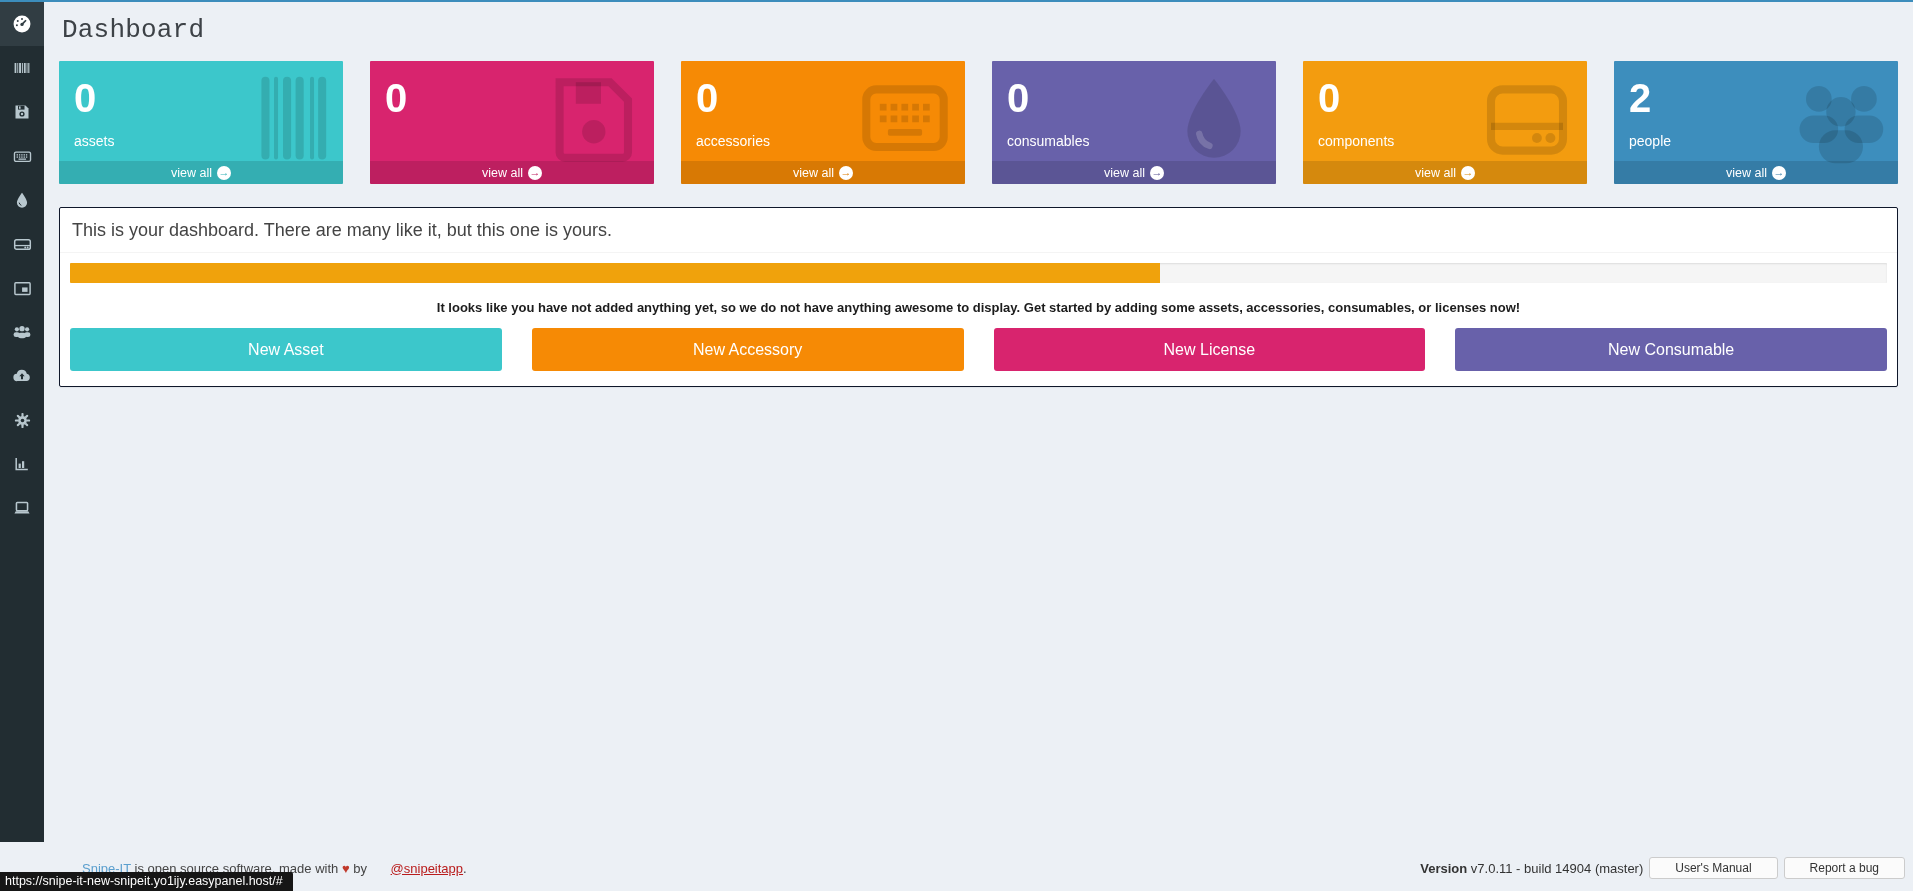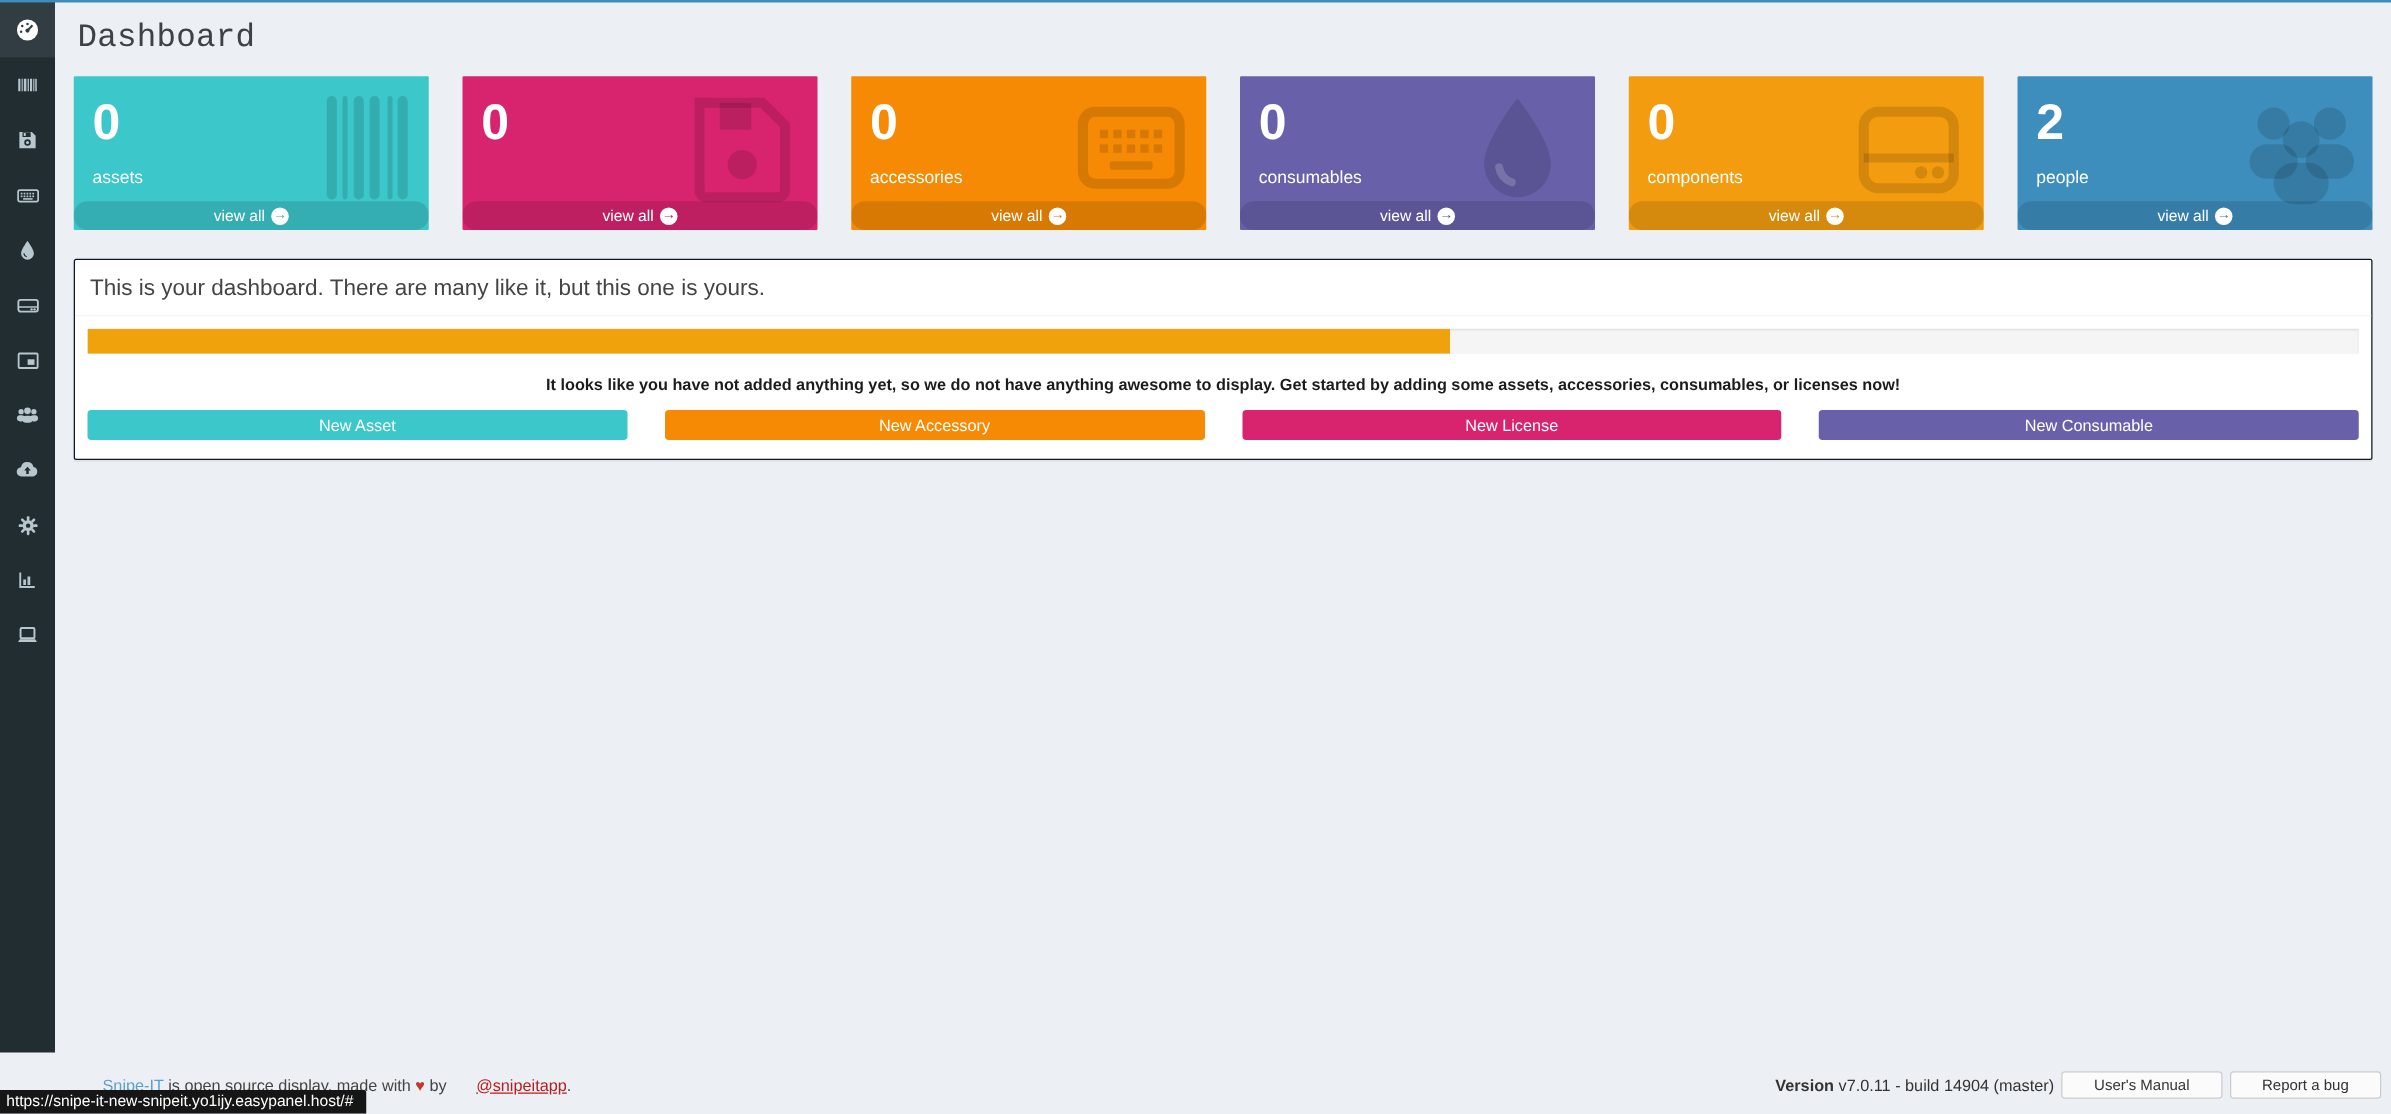--- a/index.html
+++ b/index.html
@@ -26,33 +26,33 @@
 
   
   .cards{display:grid;grid-template-columns:repeat(6,1fr);gap:27px;margin:16px 15px 0;}
   .card{position:relative;height:123px;color:#fff;overflow:hidden;border-radius:1px;}
   .card-count{font-size:40px;font-weight:700;line-height:1;padding:17px 0 0 15px;}
   .card-label{font-size:14px;padding:15px 0 0 15px;}
   .card-icon{position:absolute;top:14px;right:12px;width:96px;height:90px;}
   .card-icon .fill{fill:rgba(0,0,0,0.13);}
   .card-icon .stroke{stroke:rgba(0,0,0,0.13);fill:none;}
   .card-footer{position:absolute;left:0;right:0;bottom:0;height:23px;background:rgba(0,0,0,0.12);
-    display:flex;align-items:center;justify-content:center;gap:5px;font-size:12.5px;cursor:pointer;border-radius:11px;}
+    display:flex;align-items:center;justify-content:center;gap:5px;font-size:12.5px;cursor:pointer;}
   .arrow-circle{width:14px;height:14px;border-radius:50%;background:#fff;display:flex;align-items:center;justify-content:center;
     font-size:11px;font-weight:700;line-height:1;}
 
   
   .panel{margin:23px 15px 0;background:#fff;border:1px solid #0f172a;border-radius:2px;box-shadow:0 1px 1px rgba(0,0,0,.05);}
   .panel-header{padding:12px 12px 11px;font-size:18px;color:#444;border-bottom:1px solid #f4f4f4;}
   .panel-body{padding:10px;}
   .progress{height:20px;background:#f5f5f5;border-radius:1px;overflow:hidden;box-shadow:inset 0 1px 2px rgba(0,0,0,.1);}
   .progress-fill{height:100%;}
   .panel-message{text-align:center;font-weight:700;font-size:13px;color:#1c1c1c;margin:17px 0 13px;}
   .action-buttons{display:grid;grid-template-columns:repeat(4,1fr);gap:30px;padding-bottom:5px;}
-  .action-btn{height:24px;border:none;border-radius:3px;color:#fff;font-size:13px;font-family:inherit;cursor:pointer;}
+  .action-btn{height:43px;border:none;border-radius:3px;color:#fff;font-size:16px;font-family:inherit;cursor:pointer;}
 
   
   .footer{position:absolute;left:62px;right:8px;bottom:12px;display:flex;justify-content:space-between;align-items:center;
     font-size:13px;color:#444;z-index:5;}
   .footer-left a{text-decoration:underline;cursor:pointer;margin-left:20px;}
   .footer-left .heart{font-size:13px;}
   .footer-right{display:flex;align-items:center;gap:6px;color:#333;}
   .version-label{font-weight:700;margin-left:40px;}
   .mini-btn{border:1px solid #ccc;background:#fbfbfb;border-radius:3px;font-size:12px;padding:3px 25px;color:#333;
     font-family:inherit;cursor:pointer;}
@@ -334,21 +334,21 @@
         <button class="action-btn" style="background-color: rgb(246, 138, 5);">New Accessory</button>
         <button class="action-btn" style="background-color: rgb(216, 36, 110);">New License</button>
         <button class="action-btn" style="background-color: rgb(104, 97, 170);">New Consumable</button>
       </div>
     </div>
   </section>
 </main>
 
 <footer class="footer">
   <div class="footer-left">
-    <a style="color: rgb(91, 159, 206);">Snipe-IT</a><span> is open source display, made with </span><span class="heart" style="color: rgb(192, 57, 43);">♥</span><span> by </span><a style="color: #b91c1c;">@snipeitapp</a><span>.</span>
+    <a style="color: rgb(91, 159, 206);">Snipe-IT</a><span> is open source software, made with </span><span class="heart" style="color: rgb(192, 57, 43);">♥</span><span> by </span><a style="color: #b91c1c;">@snipeitapp</a><span>.</span>
   </div>
   <div class="footer-right">
     <span><b class="version-label">Version</b><span> v7.0.11 - build 14904 (master)</span></span>
     <button class="mini-btn">User's Manual</button>
     <button class="mini-btn">Report a bug</button>
   </div>
 </footer>
 
 <div class="statusbar">https://snipe-it-new-snipeit.yo1ijy.easypanel.host/#</div>
 

